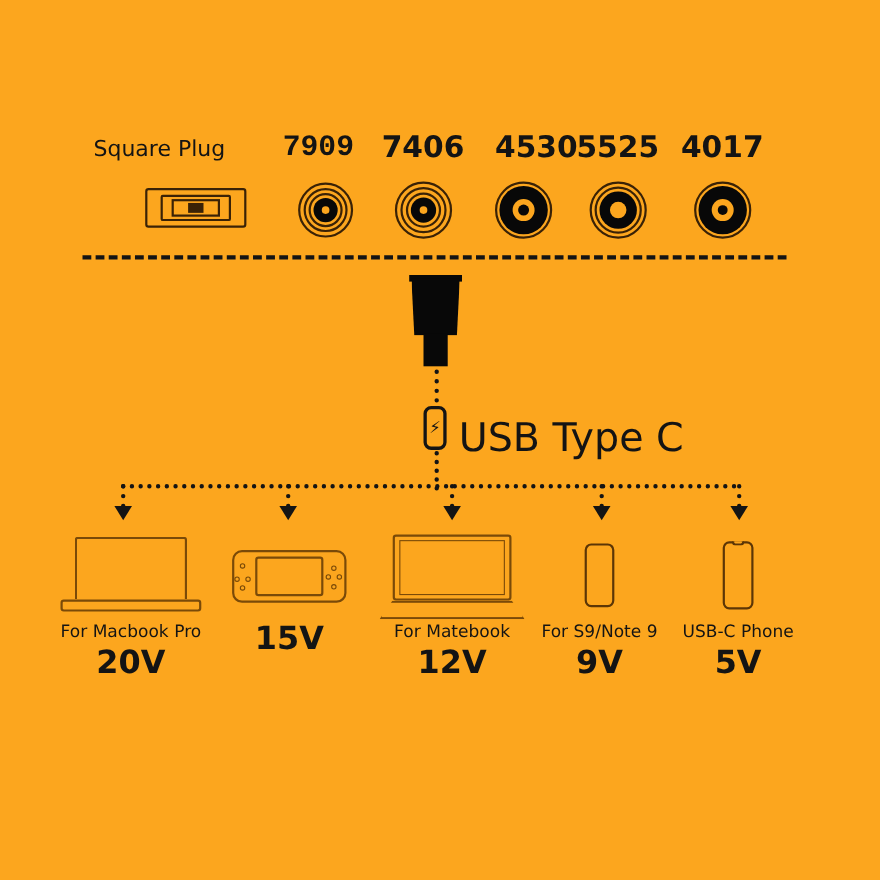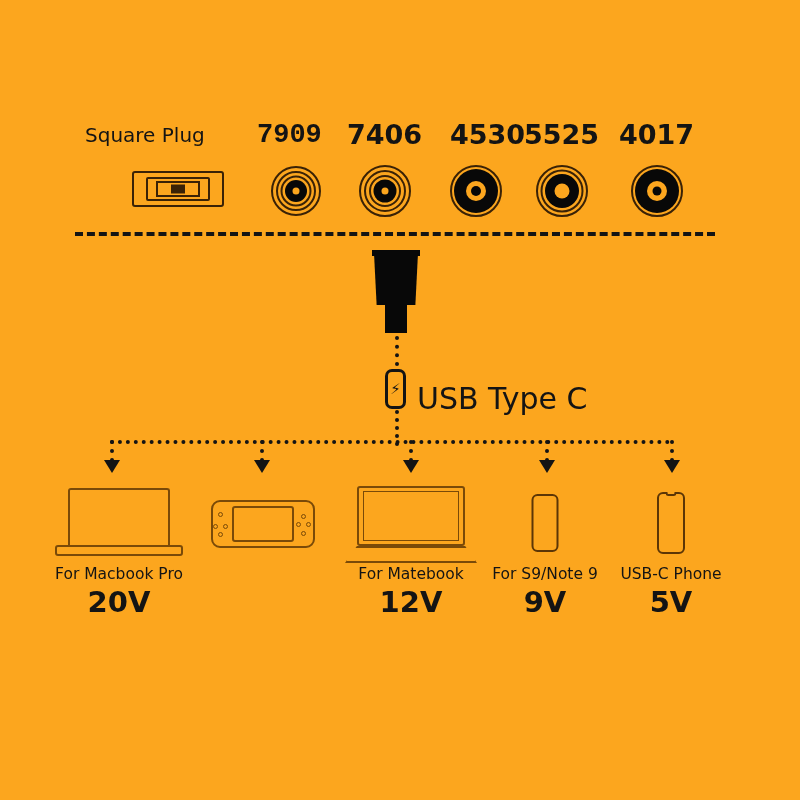--- a/index.html
+++ b/index.html
@@ -87,21 +87,21 @@
     position:absolute; left:385px; top:369px;
     width:21px; height:40px;
     border:3px solid #141414; border-radius:7px;
   }
   .usbc-icon .bolt{
     position:absolute; left:50%; top:50%; transform:translate(-50%,-50%);
     font-size:15px; line-height:15px; color:#141414; font-weight:700;
   }
   .usbc-label{
     position:absolute; left:417px; top:384px;
-    font-size:30px; line-height:30px; color:#141414;
+    font-size:36px; line-height:30px; color:#141414;
   }
 
   
   .bus{
     position:absolute; left:110px; top:440px; width:560px; height:0;
     border-top:4px dotted #141414;
   }
   .drop{
     position:absolute; width:0; height:22px;
     border-left:4px dotted #141414;
@@ -293,20 +293,21 @@
       <div class="sw-screen"></div>
       <div class="sw-dot" style="left:20px;top:28px;"></div>
       <div class="sw-dot" style="left:15px;top:40px;"></div>
       <div class="sw-dot" style="left:25px;top:40px;"></div>
       <div class="sw-dot" style="left:20px;top:48px;"></div>
       <div class="sw-dot" style="left:103px;top:30px;"></div>
       <div class="sw-dot" style="left:98px;top:38px;"></div>
       <div class="sw-dot" style="left:108px;top:38px;"></div>
       <div class="sw-dot" style="left:103px;top:47px;"></div>
     </div>
+    <div class="volt">15V</div>
   </div>
 
   <div class="col" style="left:344px; width:134px;">
     <div class="dev">
       <div class="nb-screen"></div>
       <div class="nb-inner"></div>
       <div class="nb-base"></div>
     </div>
     <div class="cap">For Matebook</div>
     <div class="volt">12V</div>

